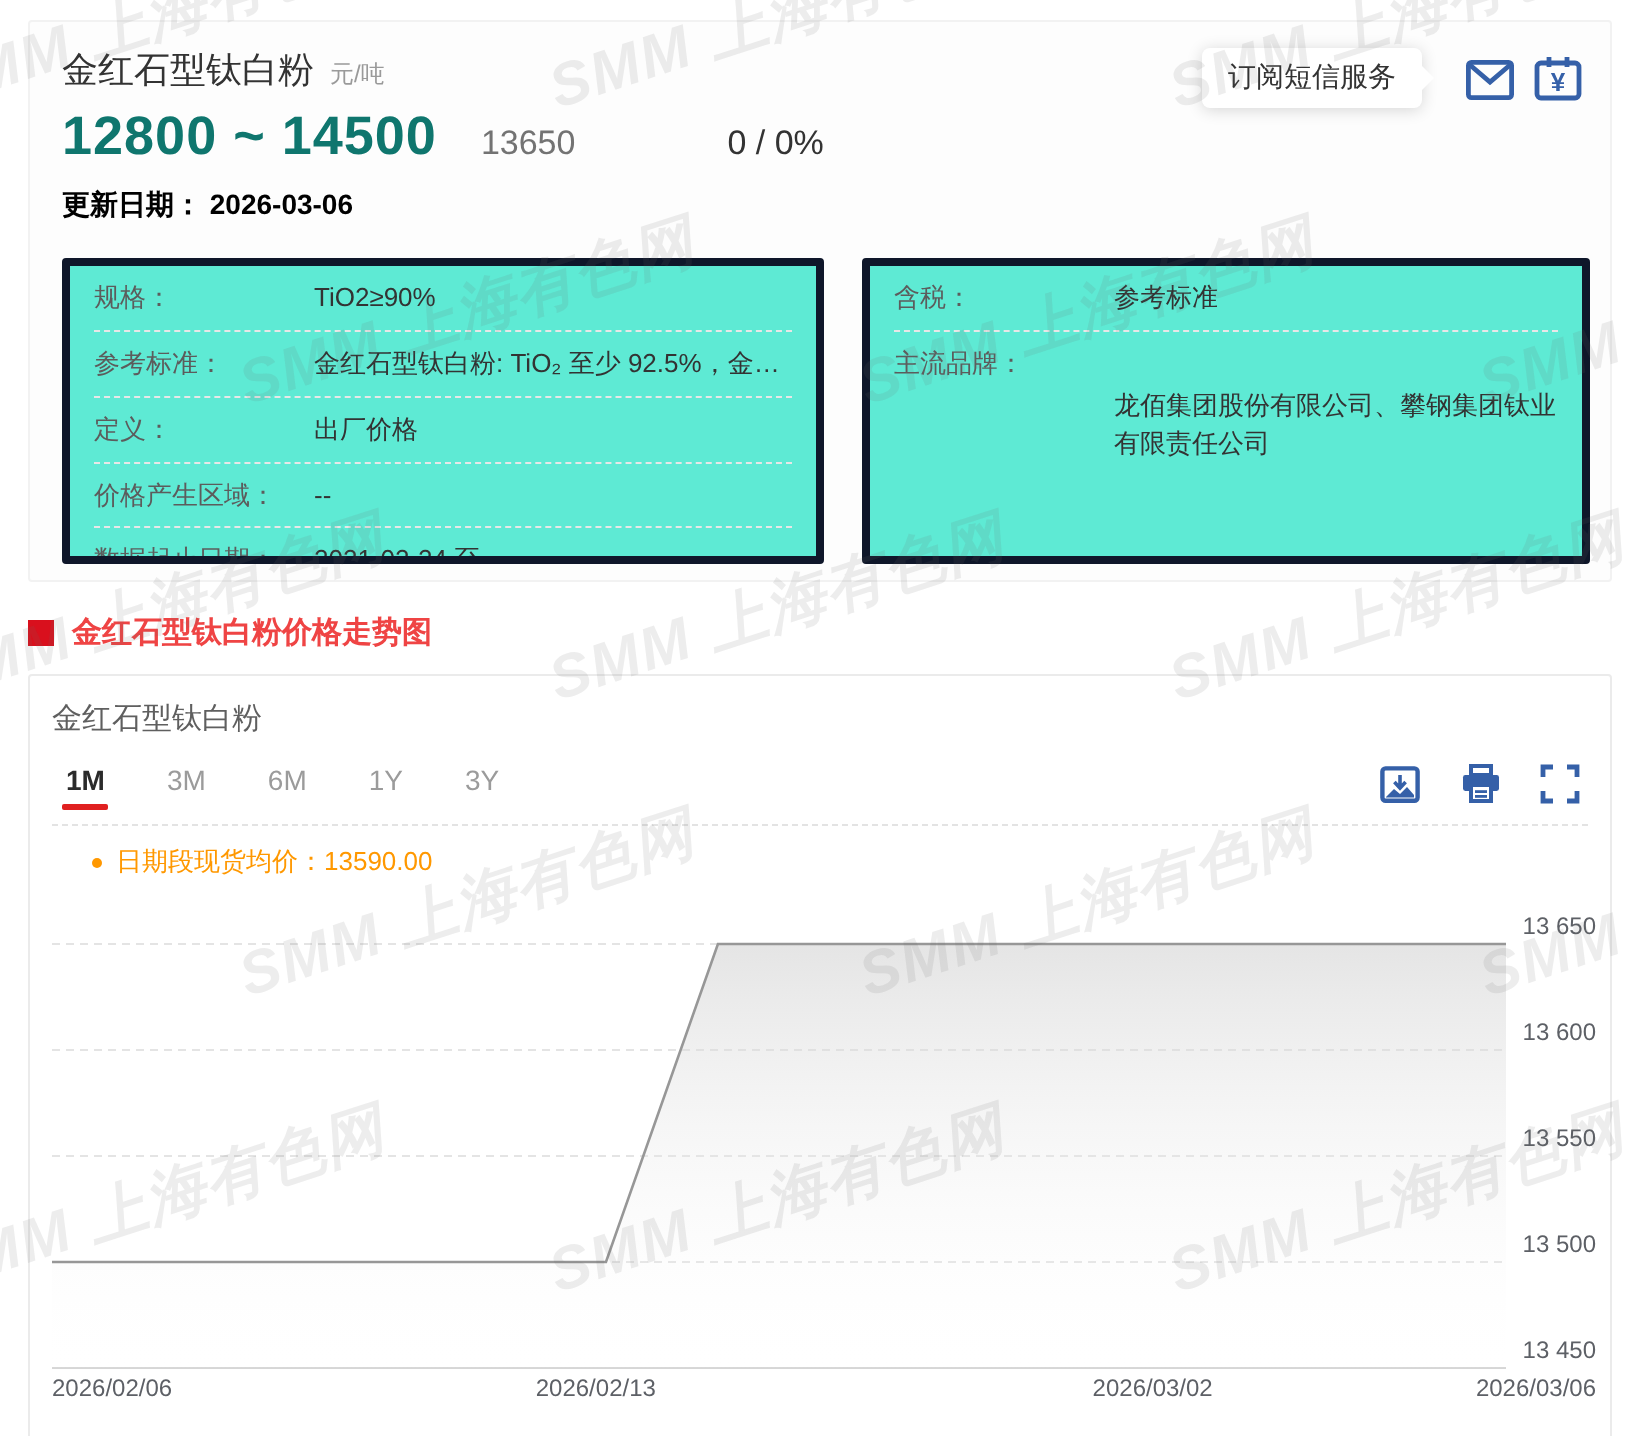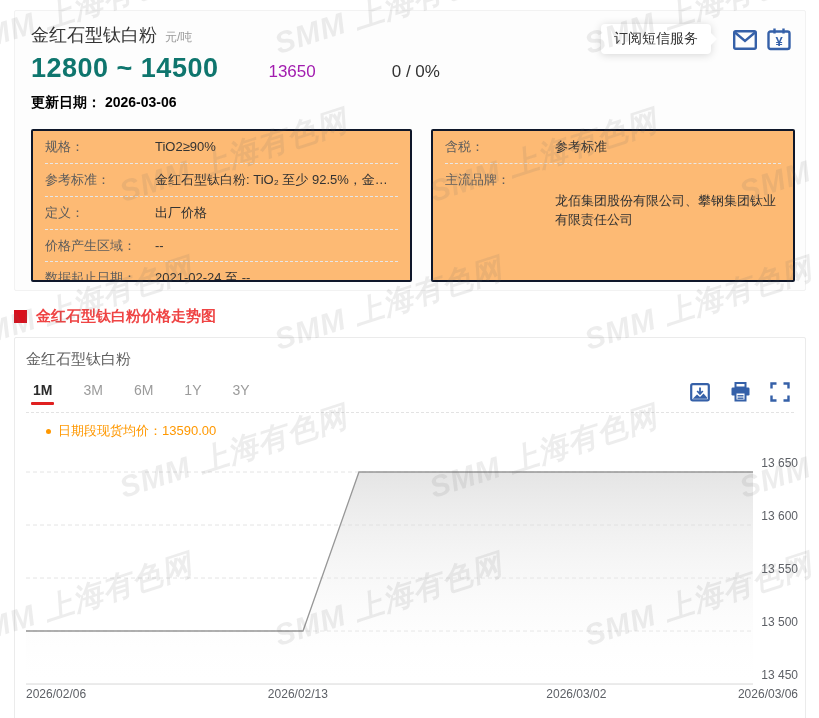--- a/index.html
+++ b/index.html
@@ -13,35 +13,35 @@
         color:rgba(110,110,110,0.12); transform:rotate(-18deg); letter-spacing:1px; }
 
   
   .head-card { position:absolute; left:14px; top:10px; width:792px; height:281px;
     background:#fdfdfd; border:1px solid #f2f2f2; border-radius:2px; }
   .title-row { position:absolute; left:16px; top:12px; display:flex; align-items:baseline; gap:8px; }
   .prod-title { font-size:18px; font-weight:500; color:#333; }
   .prod-unit { font-size:12px; color:#9a9a9a; }
   .price-row { position:absolute; left:16px; top:42px; display:flex; align-items:baseline; }
   .price-range { font-size:27px; font-weight:700; color:#0f766e; letter-spacing:0.5px; }
-  .price-latest { font-size:17px; color:#a21caf; margin-left:50px; }
+  .price-latest { font-size:17px; color:#737373; margin-left:22px; }
   .price-change { font-size:17px; color:#333; margin-left:28px;padding-left:48px; }
   .update-row { position:absolute; left:16px; top:83px; font-size:14px; color:#000000;font-weight:bold; }
 
   .sms-area { position:absolute; right:12px; top:13px; display:flex; align-items:flex-end; }
   .sms-tip { position:relative; background:#fff; border-radius:4px; padding:6px 13px;
     font-size:14px; color:#333; box-shadow:0 1px 8px rgba(0,0,0,0.16); margin-right:14px; }
   .sms-tip:after { content:""; position:absolute; right:-6px; top:50%; margin-top:-6px;
     border-top:6px solid transparent; border-bottom:6px solid transparent; border-left:6px solid #fff; }
   .hicon { width:28px; height:28px; display:flex; align-items:center; justify-content:center;
     margin-left:6px; cursor:pointer; }
 
   
-  .spec-box { position:absolute; top:118px; height:153px; background:#fdba74;
-    border:2px solid #0f172a; border-radius:2px; padding:0 12px; overflow:hidden; }
+  .spec-box { position:absolute; top:118px; height:153px; background:#5eead4;
+    border:4px solid #0f172a; border-radius:2px; padding:0 12px; overflow:hidden; }
   .spec-left { left:16px; width:381px; }
   .spec-right { left:416px; width:364px; }
   .spec-row { display:flex; border-bottom:1px dashed #e7e7e7; padding:7px 0 6px; }
   .spec-row:last-child { border-bottom:none; }
   .spec-label { width:110px; flex:none; font-size:13px; color:#5c5c5c; }
   .spec-value { flex:1; font-size:13px; color:#333; line-height:1.45;
     white-space:nowrap; overflow:hidden; text-overflow:ellipsis; }
   .spec-value.wrap { white-space:normal;margin-top:21px; }
   .spec-right .spec-row.tall { padding-bottom:24px; }
 

